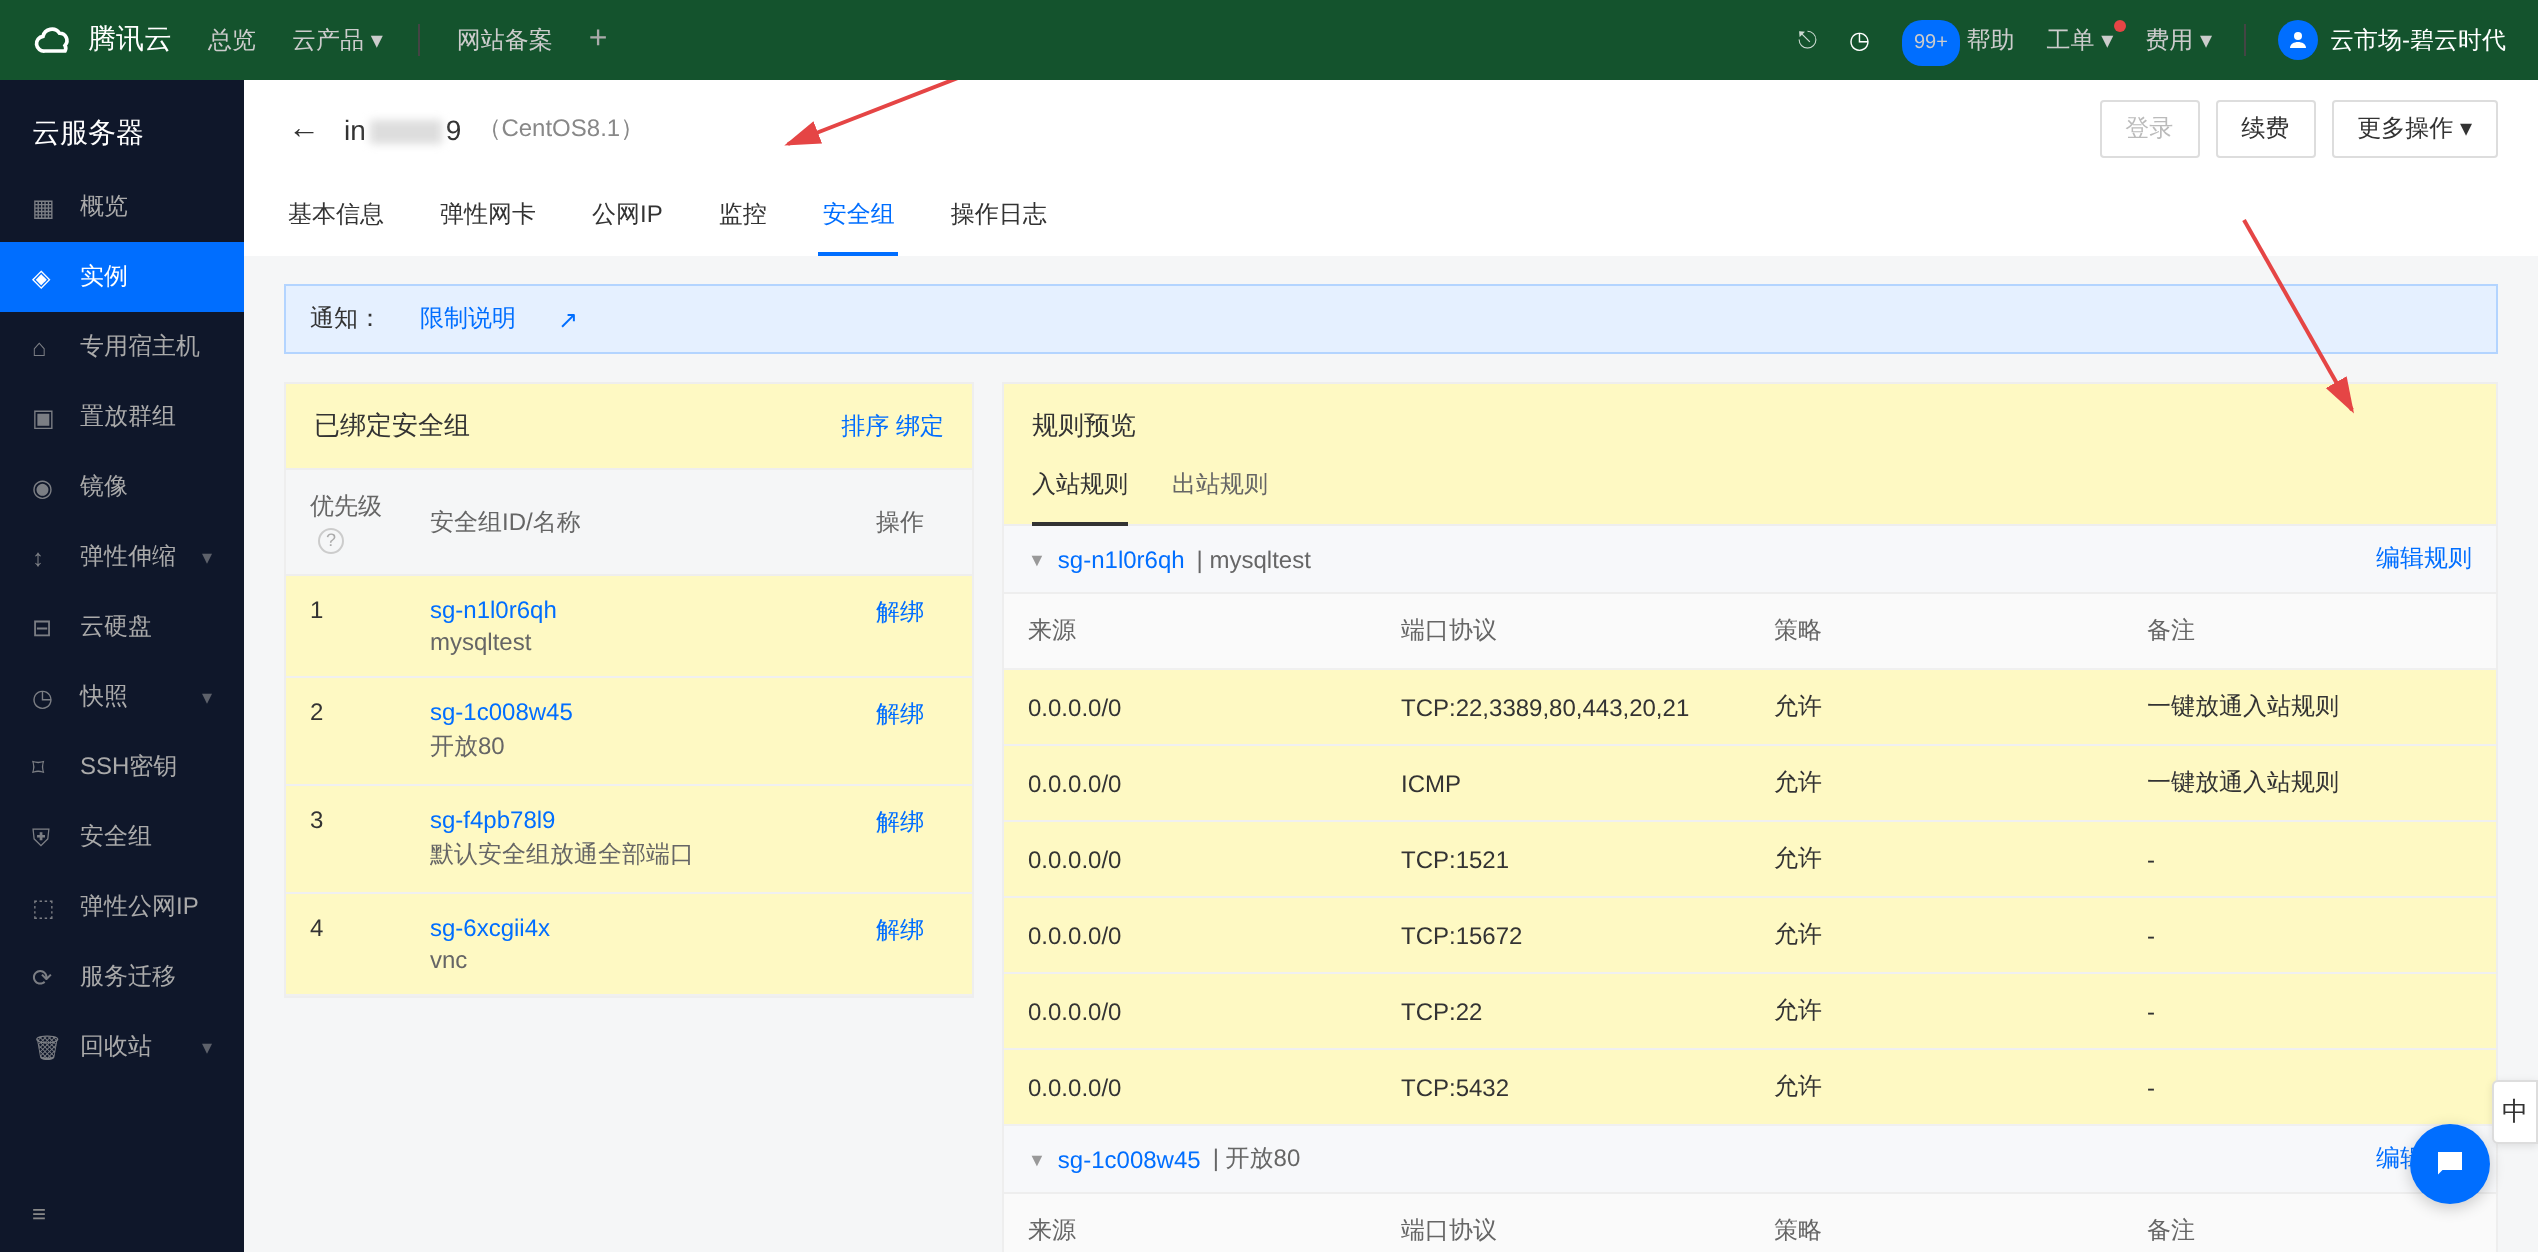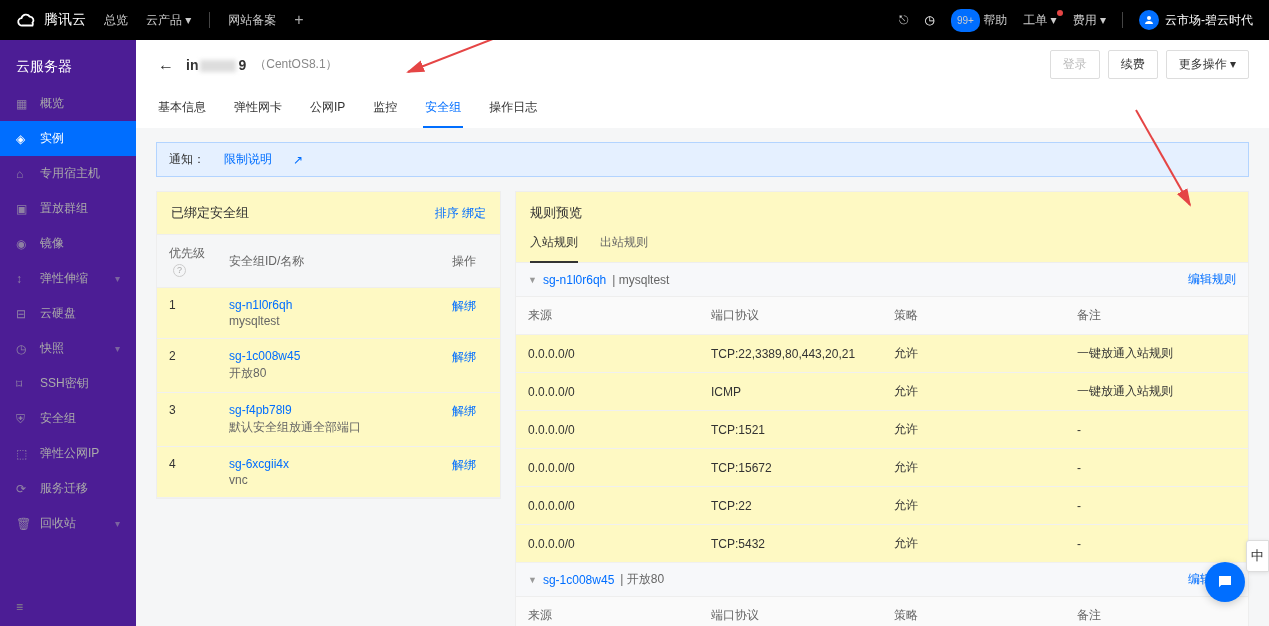--- a/index.html
+++ b/index.html
@@ -1,41 +1,41 @@
 <!DOCTYPE html>
 <html><head>
 <meta charset="utf-8">
 <style>
 *{margin:0;padding:0;box-sizing:border-box;font-family:-apple-system,BlinkMacSystemFont,"Segoe UI","PingFang SC","Microsoft YaHei",sans-serif}
 body{font-size:12px;background:#fff;color:#333;overflow:hidden}
-.top-nav{height:40px;background:#000000;color:#fff;display:flex;padding:0 16px;justify-content:space-between}
+.top-nav{height:40px;background:#14532d;color:#fff;display:flex;padding:0 16px;justify-content:space-between}
 .top-left{display:flex;align-items:center;gap:18px}
 .logo{display:flex;align-items:center;gap:6px;font-size:14px;font-weight:500}
 .logo-icon{width:22px;height:22px}
 .top-link{color:#ccc;font-size:12px;cursor:pointer}
 .top-divider{width:1px;height:16px;background:#444}
 .plus-icon{color:#aaa;font-size:16px;cursor:pointer}
 .top-right{display:flex;align-items:center;gap:16px}
 .badge{background:#006eff;border-radius:10px;padding:6px 6px;font-size:10px}
 .avatar{width:20px;height:20px;border-radius:50%;background:#006eff;display:flex;align-items:center;justify-content:center}
 .main{display:flex;height:calc(100vh - 40px)}
-.sidebar{width:136px;background:#4c1d95;color:#ccc;padding-top:8px;overflow-y:auto;position:relative}
+.sidebar{width:122px;background:#0f172a;color:#ccc;padding-top:8px;overflow-y:auto;position:relative}
 .sidebar-title{color:#fff;font-size:14px;padding:10px 16px;font-weight:500}
 .sidebar-item{display:flex;align-items:center;gap:10px;padding:9px 16px;cursor:pointer;font-size:12px;color:#aaa}
 .sidebar-item.active{background:#006eff;color:#fff}
 .sidebar-icon{width:14px;height:14px;opacity:.7;display:inline-flex}
 .sidebar-item.active .sidebar-icon{opacity:1}
 .chev{margin-left:auto;opacity:.5;font-size:10px}
 .sidebar-collapse{position:absolute;bottom:12px;left:16px;color:#888;cursor:pointer}
 .content{flex:1;background:#f5f6f7;overflow-y:auto;position:relative}
 .page-head{background:#fff;padding:10px 20px 0 18px}
 .crumb-row{display:flex;align-items:center;gap:10px;padding-bottom:10px;justify-content:space-between}
 .crumb-left{display:flex;align-items:center;gap:8px}
 .back-btn{font-size:16px;color:#333;cursor:pointer;padding:4px}
-.inst-name{font-size:14px;font-weight:700}
+.inst-name{font-size:14px;font-weight:400}
 .inst-blur{display:inline-block;width:36px;height:12px;background:#ddd;filter:blur(2px);vertical-align:middle;margin:0 2px}
 .inst-os{color:#888;font-size:12px}
 .head-btns{display:flex;gap:8px;align-items:center}
 .btn{border:1px solid #ddd;background:#fff;padding:5px 12px;font-size:12px;color:#333;cursor:pointer;border-radius:2px}
 .btn.disabled{color:#bbb}
 .tabs{display:flex;gap:24px;padding-left:2px}
 .tab{padding:10px 2px;font-size:12px;color:#333;cursor:pointer;border-bottom:2px solid transparent}
 .tab.active{color:#006eff;border-bottom-color:#006eff}
 .page-body{padding:14px 20px}
 .notice{background:#e5f0ff;border:1px solid #b3d4ff;padding:8px 12px;font-size:12px;color:#333;margin-bottom:14px;display:flex;align-items:center;gap:19px}

